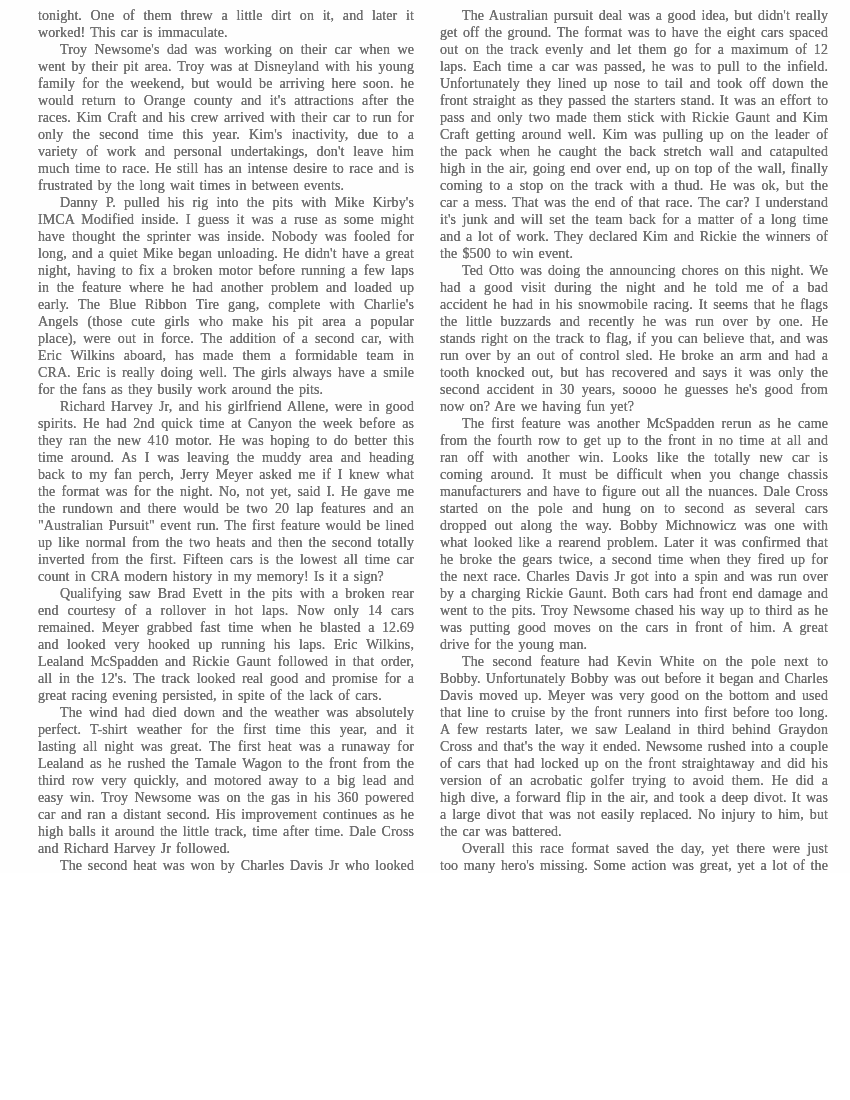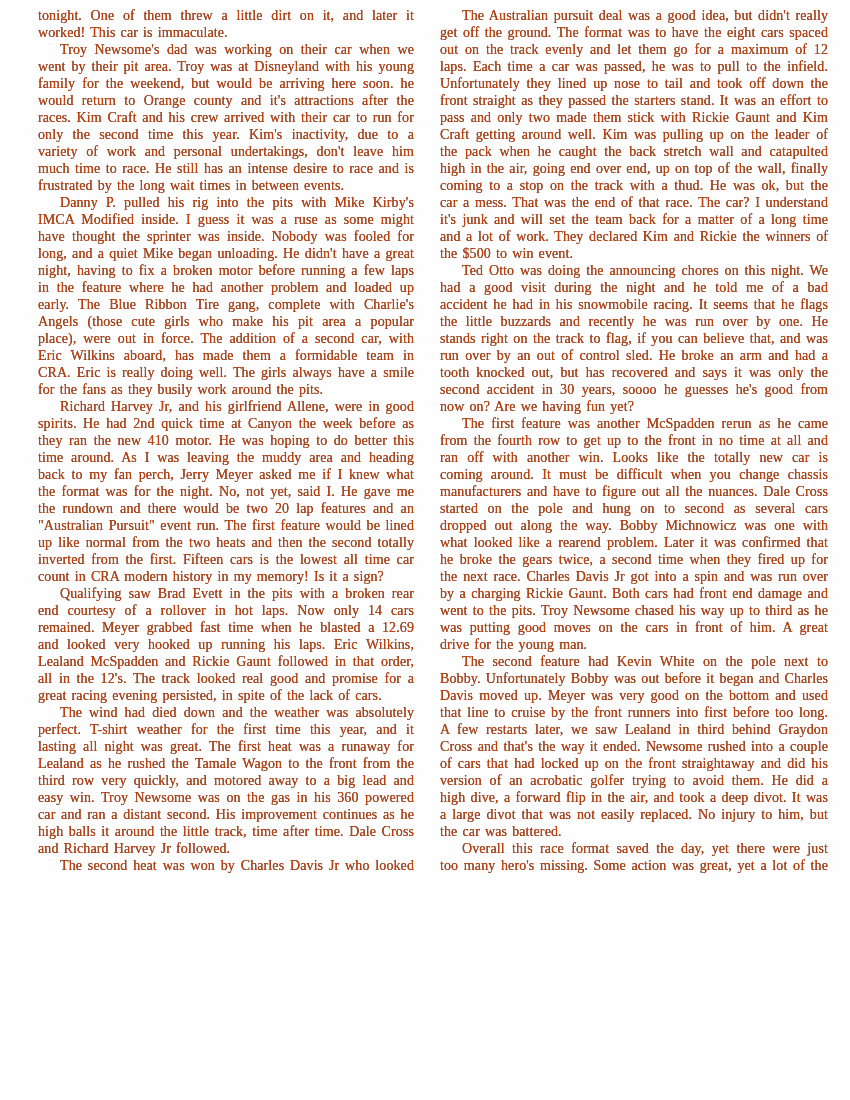--- a/index.html
+++ b/index.html
@@ -7,21 +7,21 @@
     padding: 0;
     background: #ffffff;
   }
   .page {
     position: relative;
     width: 850px;
     height: 873px;
     background: #fefefe;
     overflow: hidden;
     font-family: "Liberation Serif", serif;
-    color: #c2410c;
+    color: #737373;
   }
   .columns {
     display: flex;
     padding: 7px 23px 0 38px;
     gap: 26px;
   }
   .column {
     text-align: justify;
     font-size: 14px;
     line-height: 17px;

